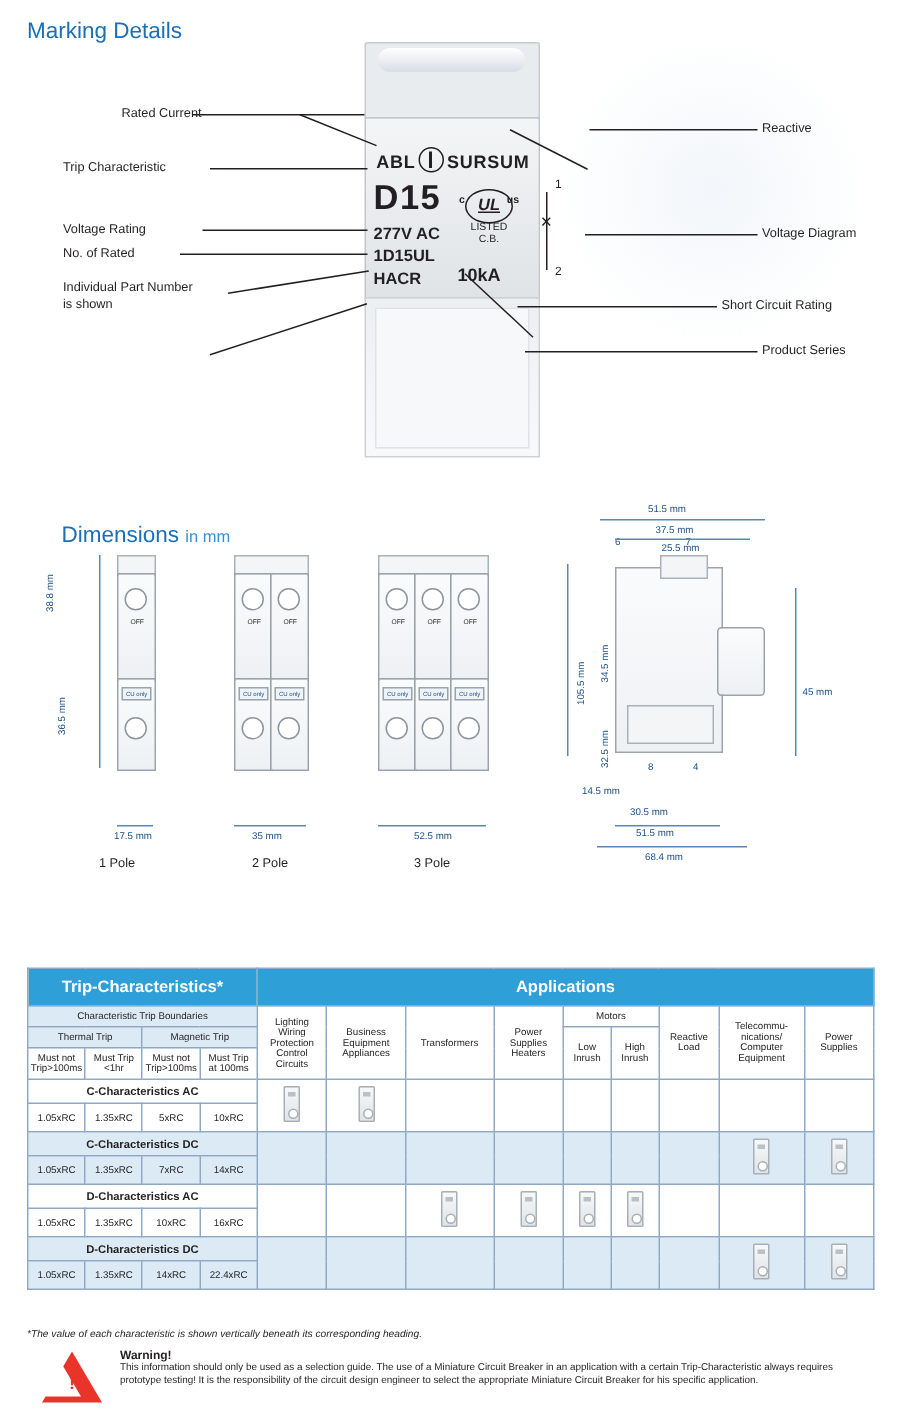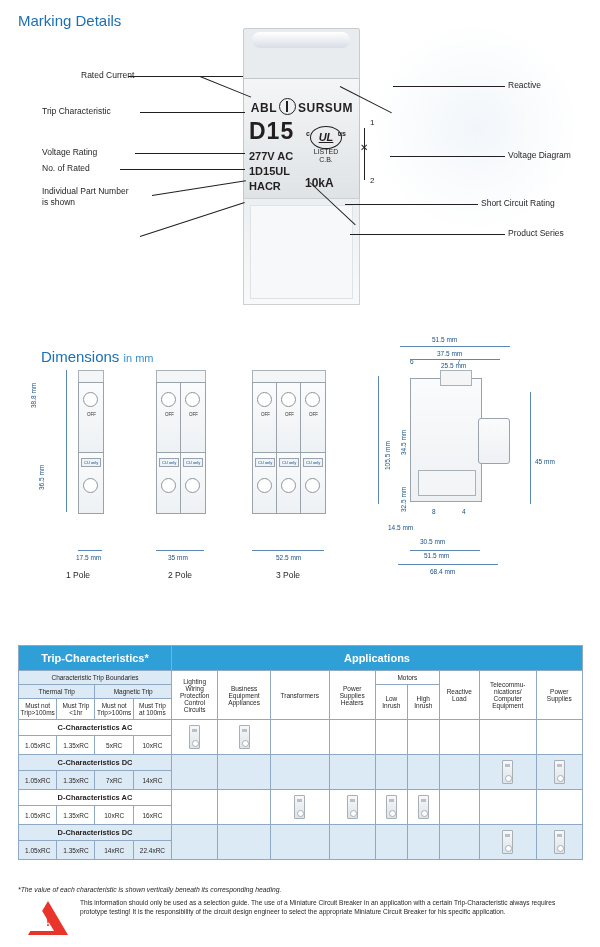--- a/index.html
+++ b/index.html
@@ -377,15 +377,16 @@
   </tbody>
     </table>
 </div>
 
 <div id="foot">
   <div class="note">*The value of each characteristic is shown vertically beneath its corresponding heading.</div>
   <div class="warnbox">
     <div class="tri"></div>
     <div class="tri-in"></div>
     <div class="tri-bang">!</div>
+    <div class="warntitle">Warning!</div>
     <div class="warntxt">This information should only be used as a selection guide. The use of a Miniature Circuit Breaker in an application with a certain Trip-Characteristic always requires prototype testing! It is the responsibility of the circuit design engineer to select the appropriate Miniature Circuit Breaker for his specific application.</div>
   </div>
 </div>
 
 </body></html>

